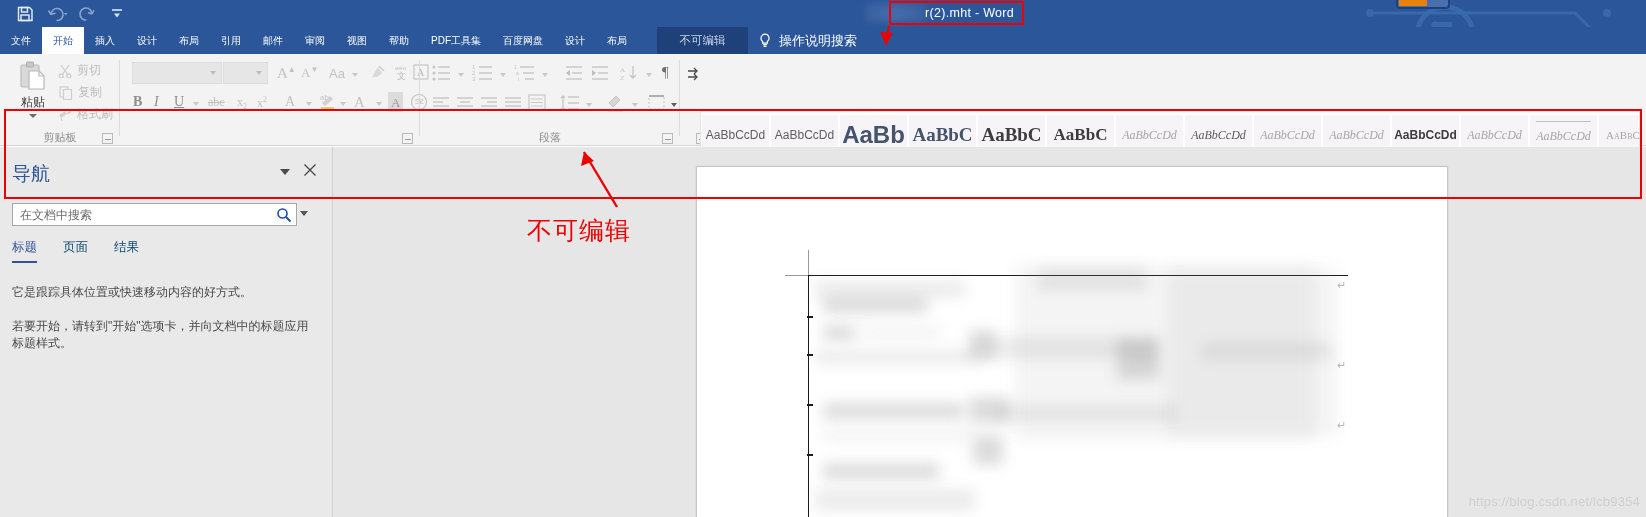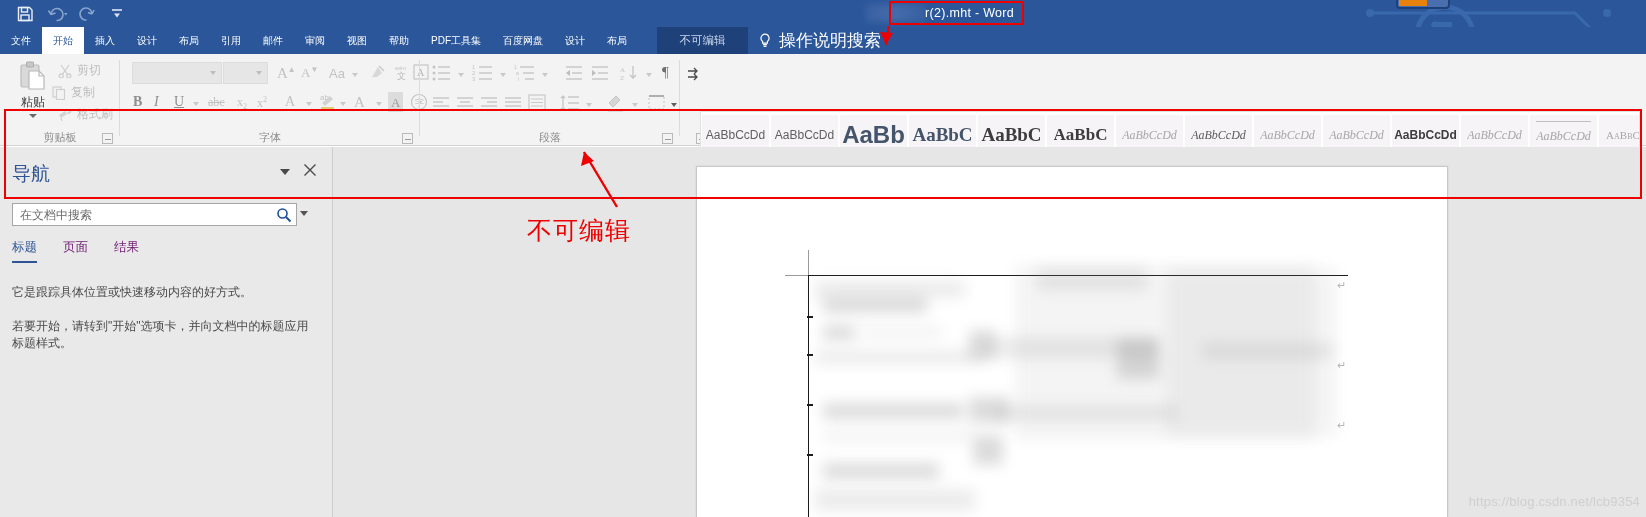--- a/index.html
+++ b/index.html
@@ -56,21 +56,21 @@
     background: #24497f;
   }
   .tabs { position: absolute; left: 0; top: 0; height: 27px; display: flex; align-items: stretch; }
   .tab {
     color: #ffffff; font-size: 10px; line-height: 27px;
     padding: 0 11px; cursor: pointer; white-space: nowrap;
   }
   .tab.active { background: #ffffff; color: #2b579a; }
   .tellme {
     position: absolute; left: 758px; top: 0; height: 27px;
-    display: flex; align-items: center; gap: 7px; color: #ffffff; font-size: 17px;
+    display: flex; align-items: center; gap: 7px; color: #ffffff; font-size: 13px;
     cursor: pointer;
   }
   .bulb { width: 14px; height: 15px; }
 
   
   .ribbon {
     position: absolute; left: 0; top: 54px; width: 1646px; height: 92px;
     background: #f3f3f3; border-bottom: 1px solid #d4d4d4;
   }
   .ribbon-annot {
@@ -175,21 +175,21 @@
     font-size: 12px; color: #4b4b4b; font-family: "Liberation Sans", sans-serif;
   }
   .nav-search input::placeholder { color: #6b6b6b; }
   .srch-ico { position: absolute; right: 4px; top: 3px; width: 16px; height: 16px; cursor: pointer; }
   .nav-search-caret {
     position: absolute; left: 300px; top: 64px; width: 0; height: 0;
     border-left: 4px solid transparent; border-right: 4px solid transparent;
     border-top: 5px solid #545454; cursor: pointer;
   }
   .nav-tabs { position: absolute; left: 12px; top: 92px; display: flex; gap: 26px; }
-  .nav-tab { font-size: 12.5px; color: #701a75; cursor: pointer; padding-bottom: 5px; }
+  .nav-tab { font-size: 12.5px; color: #0c4a6e; cursor: pointer; padding-bottom: 5px; }
   .nav-tab.active { color: #2f5596; border-bottom: 2px solid #2f5596; }
   .nav-body { position: absolute; left: 12px; top: 137px; width: 305px; }
   .nav-p { font-size: 12px; color: #4a4a4a; line-height: 17px; margin-bottom: 17px; }
   .nav-p:last-child { margin-bottom: 0; }
 
   
   .annot-text {
     position: absolute; left: 527px; top: 214px;
     font-size: 25px; color: #ee0000; letter-spacing: 1px;
     white-space: nowrap;
@@ -341,21 +341,21 @@
       </div>
 
       <div class="cb-item" style="left:58px; top:8px;">
         <svg width="14" height="14" viewBox="0 0 14 14">
           <path d="M3 1 L10 11 M11 1 L4 11" stroke="#cfcfcf" stroke-width="1.3" fill="none"></path>
           <circle cx="3.2" cy="12" r="2" fill="none" stroke="#cfcfcf" stroke-width="1.3"></circle>
           <circle cx="10.8" cy="12" r="2" fill="none" stroke="#cfcfcf" stroke-width="1.3"></circle>
         </svg>
         <span>剪切</span>
       </div>
-      <div class="cb-item" style="left:52px; top:30px;font-family:Liberation Serif, serif;">
+      <div class="cb-item" style="left:59px; top:30px;font-family:Liberation Serif, serif;">
         <svg width="14" height="14" viewBox="0 0 14 14">
           <rect x="1" y="1" width="8" height="10" fill="none" stroke="#cfcfcf" stroke-width="1.2"></rect>
           <rect x="4.5" y="3.5" width="8" height="10" fill="#f3f3f3" stroke="#cfcfcf" stroke-width="1.2"></rect>
         </svg>
         <span>复制</span>
       </div>
       <div class="cb-item" style="left:58px; top:52px;">
         <svg width="14" height="14" viewBox="0 0 14 14">
           <path d="M1 7 L7 3 L9 6 L3 10 Z" fill="#d3d3d3"></path>
           <path d="M9 5 L12.5 2.5 L13.5 4 L10 6.5 Z" fill="#cfcfcf"></path>
@@ -421,21 +421,20 @@
       <div class="ctl" style="left:268px; top:38px; background:#dcdcdc; padding:1px 3px;">
         <span style="font-size:13px; color:#9c9c9c; font-family:'Liberation Serif',serif;">A</span>
       </div>
       <div class="ctl" style="left:290px; top:39px;">
         <svg width="18" height="18" viewBox="0 0 18 18">
           <circle cx="9" cy="9" r="7.5" fill="none" stroke="#c4c4c4" stroke-width="1.2"></circle>
           <text x="5" y="13" font-size="9" fill="#b5b5b5" font-family="Liberation Sans">字</text>
         </svg>
       </div>
 
-      <div class="grp-label">字体</div>
       <div class="launcher" style="right:7px;"></div>
       <div class="grp-sep" style="right:0;"></div>
     </div>
 
     <div class="grp" style="left:420px; width:260px;">
       <div class="ctl" style="left:12px; top:10px;">
         <svg width="20" height="18" viewBox="0 0 20 18">
           <g fill="#c4c4c4">
               <circle cx="2" cy="3" r="1.5"></circle>
               <circle cx="2" cy="9" r="1.5"></circle>

